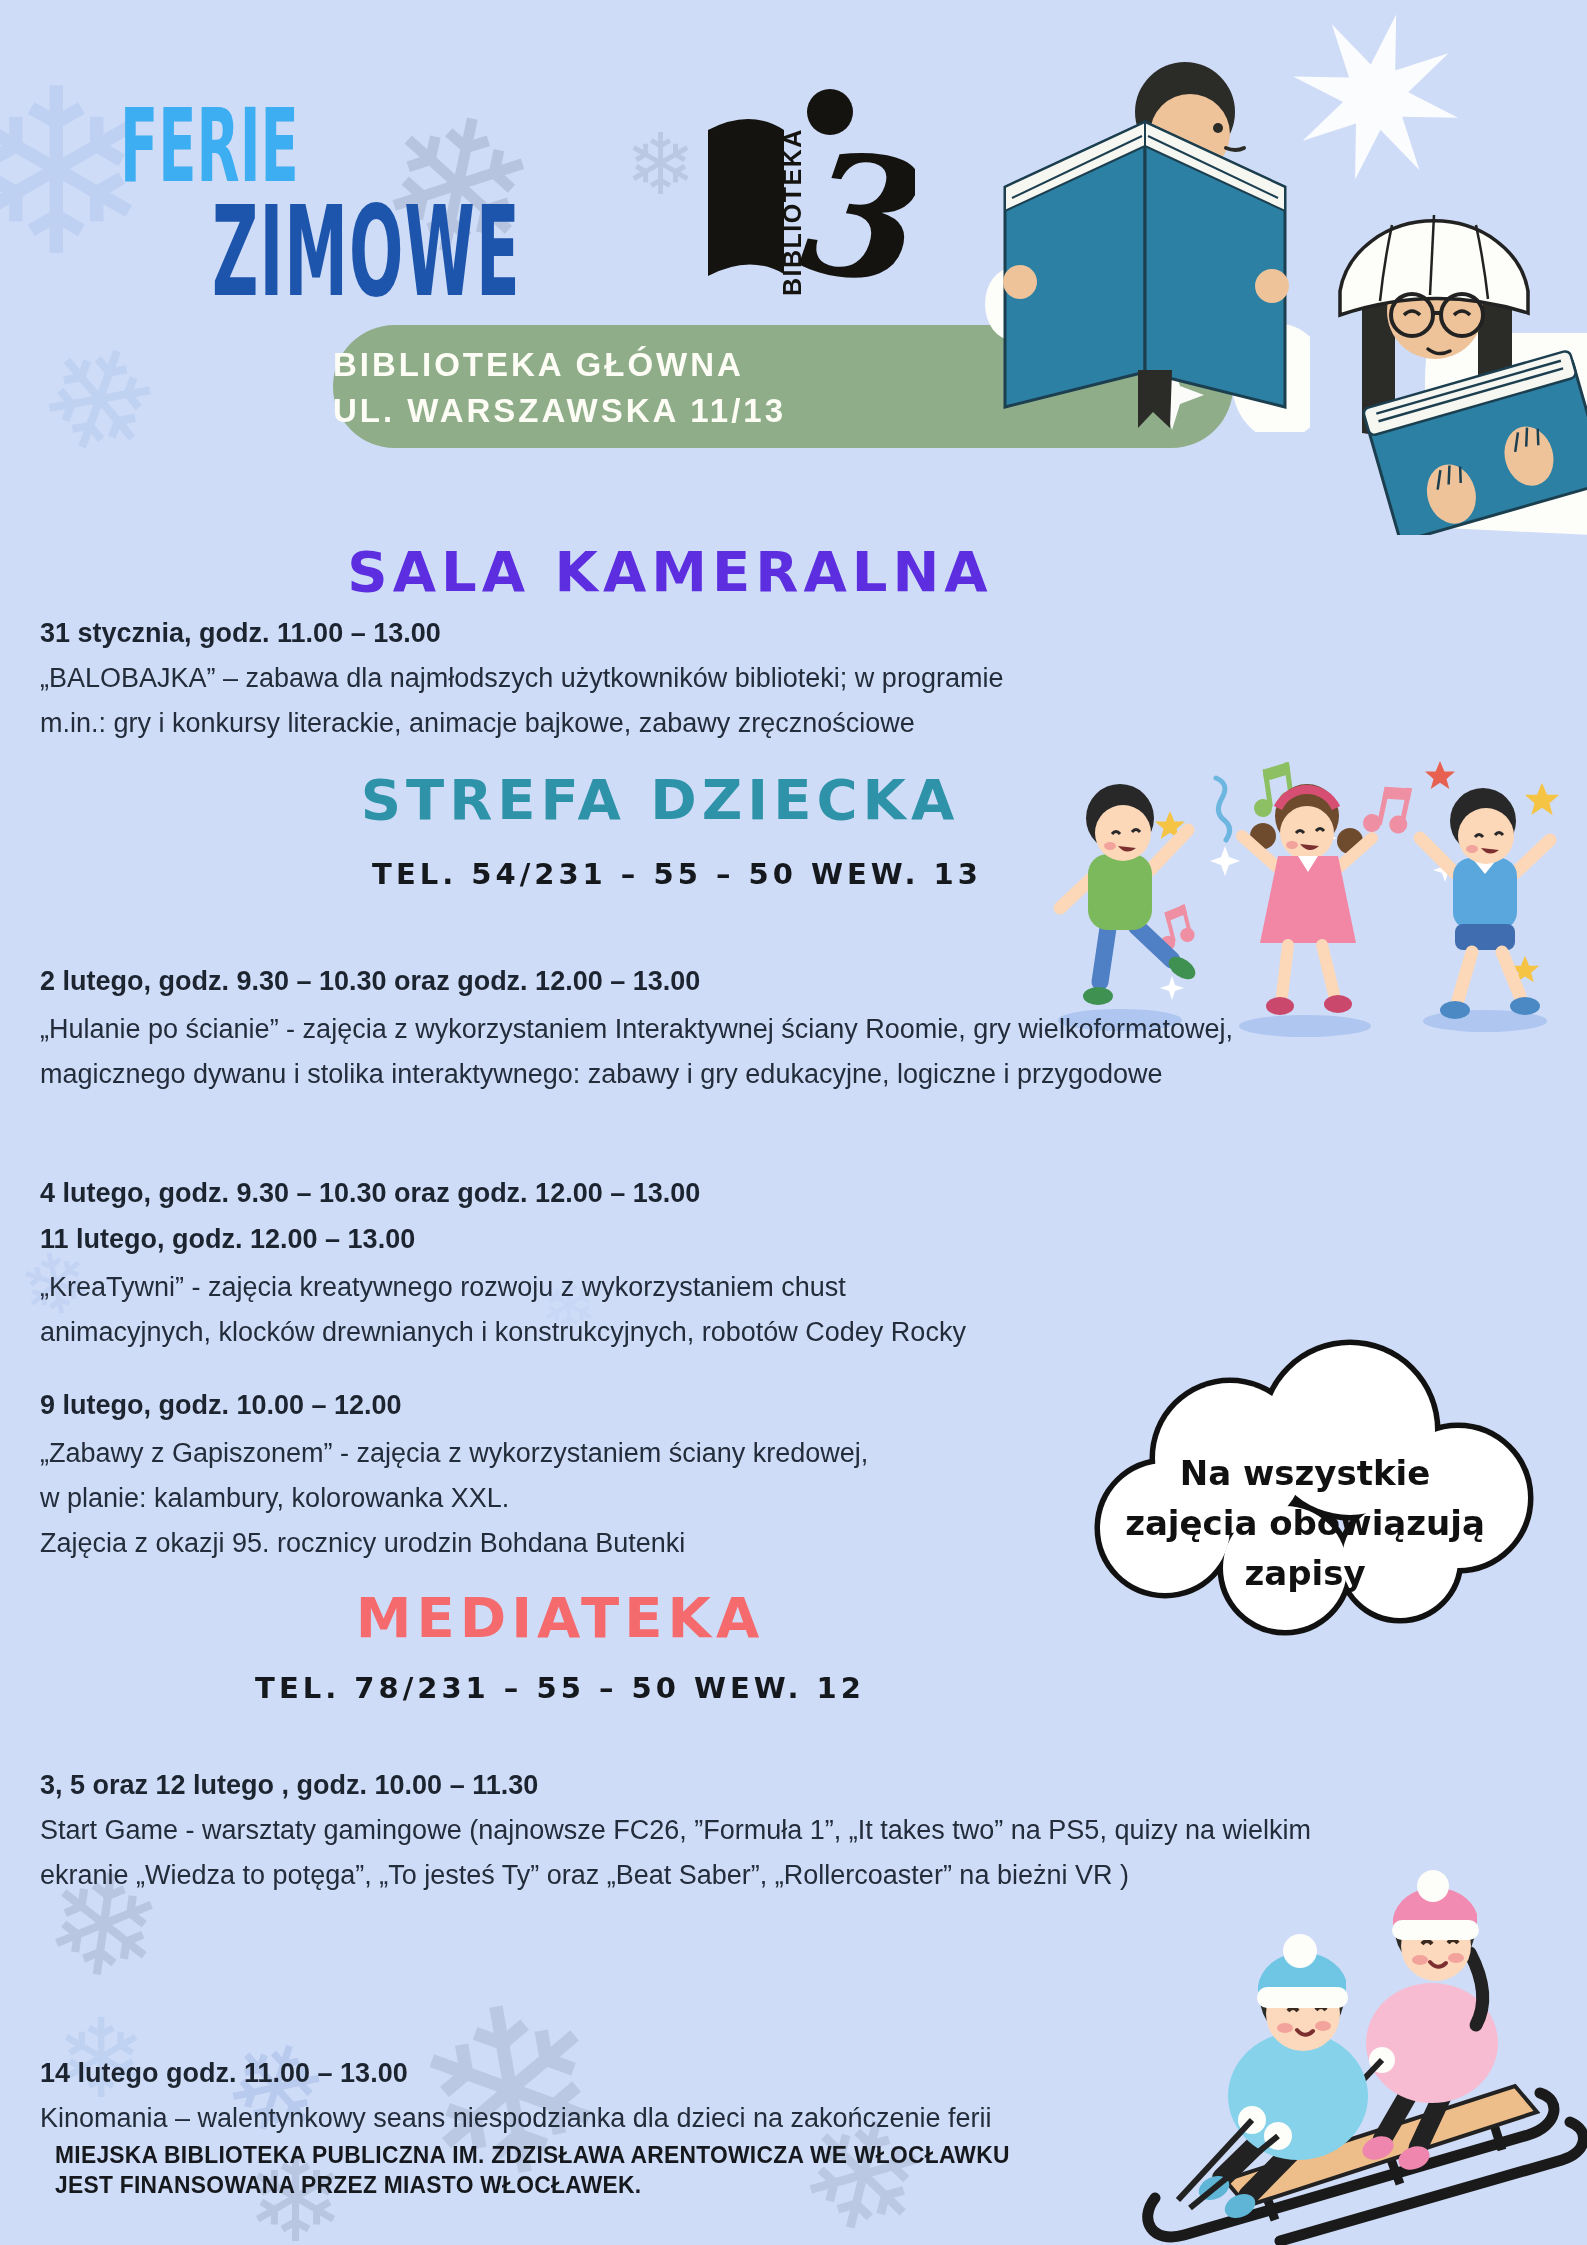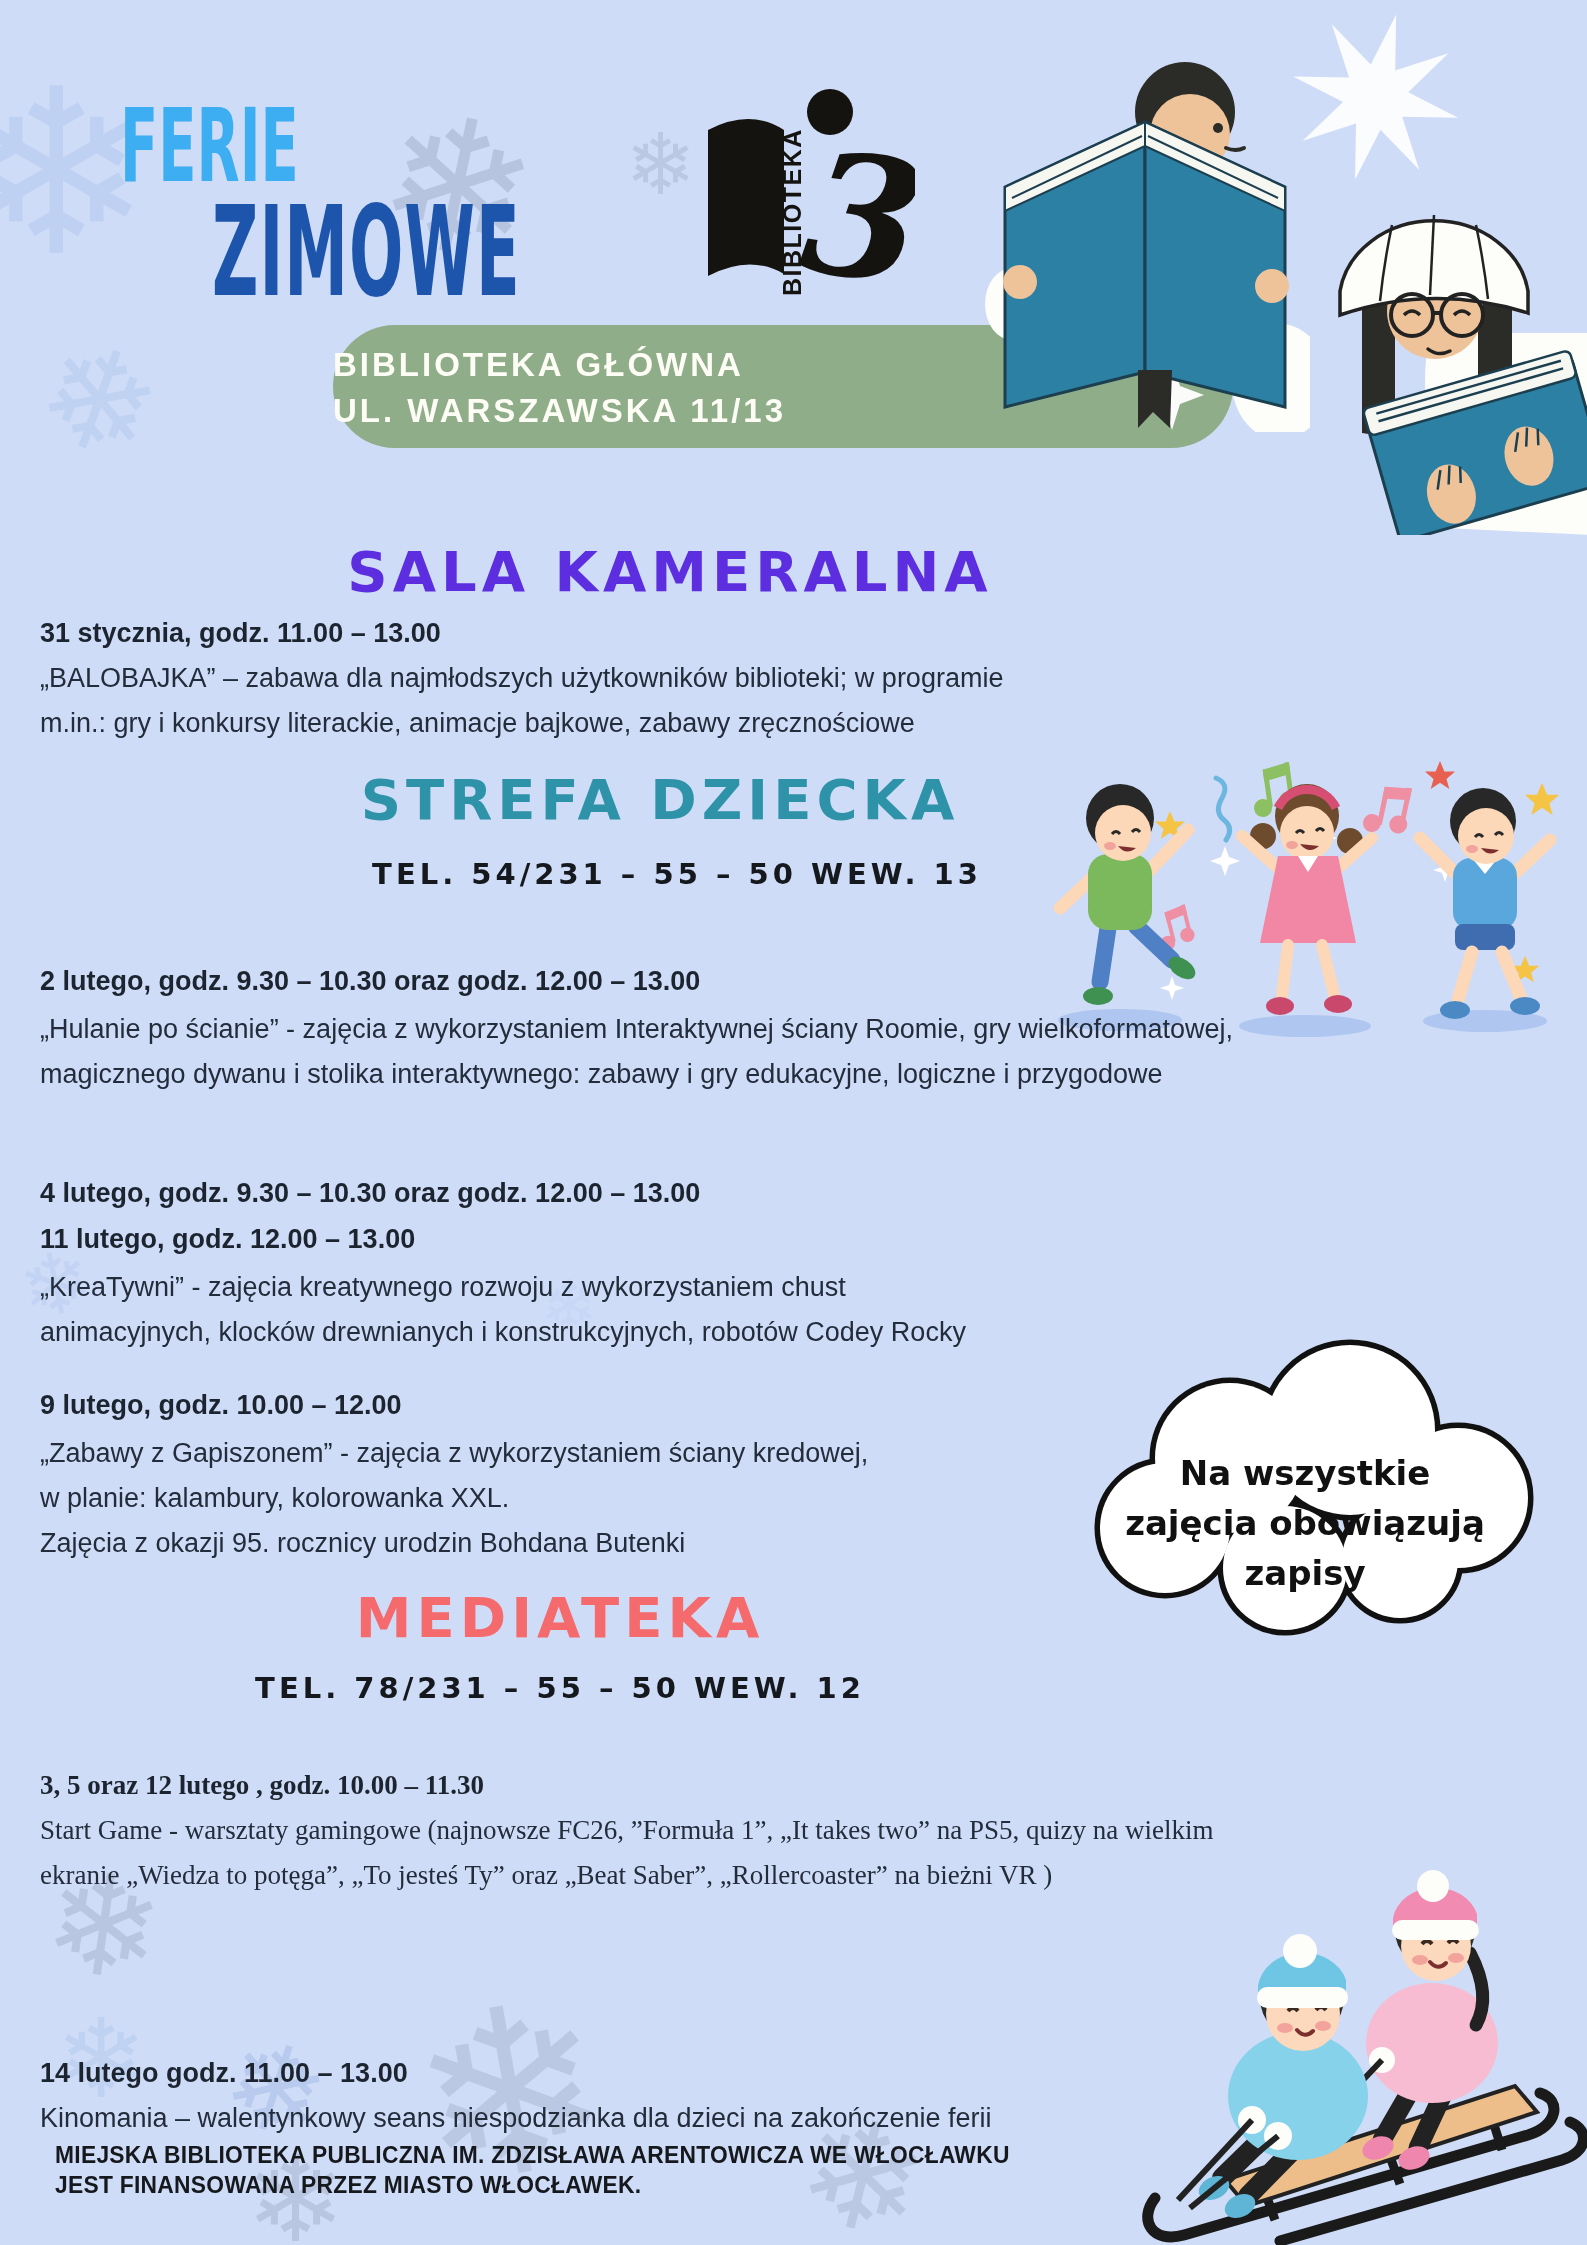--- a/index.html
+++ b/index.html
@@ -267,21 +267,21 @@
   </svg>
   <div class="cloud-text">
     <div>Na wszystkie</div>
     <div>zajęcia obowiązują</div>
     <div>zapisy</div>
   </div>
 
   <div class="section-heading" style="left:0px;top:1590px;width:1120px;color:#f56b6d;">MEDIATEKA</div>
   <div class="tel-line" style="left:0px;top:1674px;width:1120px;">TEL. 78/231 – 55 – 50 WEW. 12</div>
 
-  <div class="event-block" style="top:1762px;font-family:Liberation Serif, serif;">
+  <div class="event-block" style="top:1762px;">
     <div class="date-line">3, 5 oraz 12 lutego , godz. 10.00 – 11.30</div>
     <div class="desc-line">Start Game - warsztaty gamingowe (najnowsze FC26, ”Formuła 1”, „It takes two” na PS5, quizy na wielkim</div>
     <div class="desc-line">ekranie „Wiedza to potęga”, „To jesteś Ty” oraz „Beat Saber”, „Rollercoaster” na bieżni VR )</div>
   </div>
 
   <div class="event-block" style="top:1928px;width:1100px;">
   </div>
 
   <div class="event-block" style="top:2050px;width:1100px;">
     <div class="date-line">14 lutego godz. 11.00 – 13.00</div>

